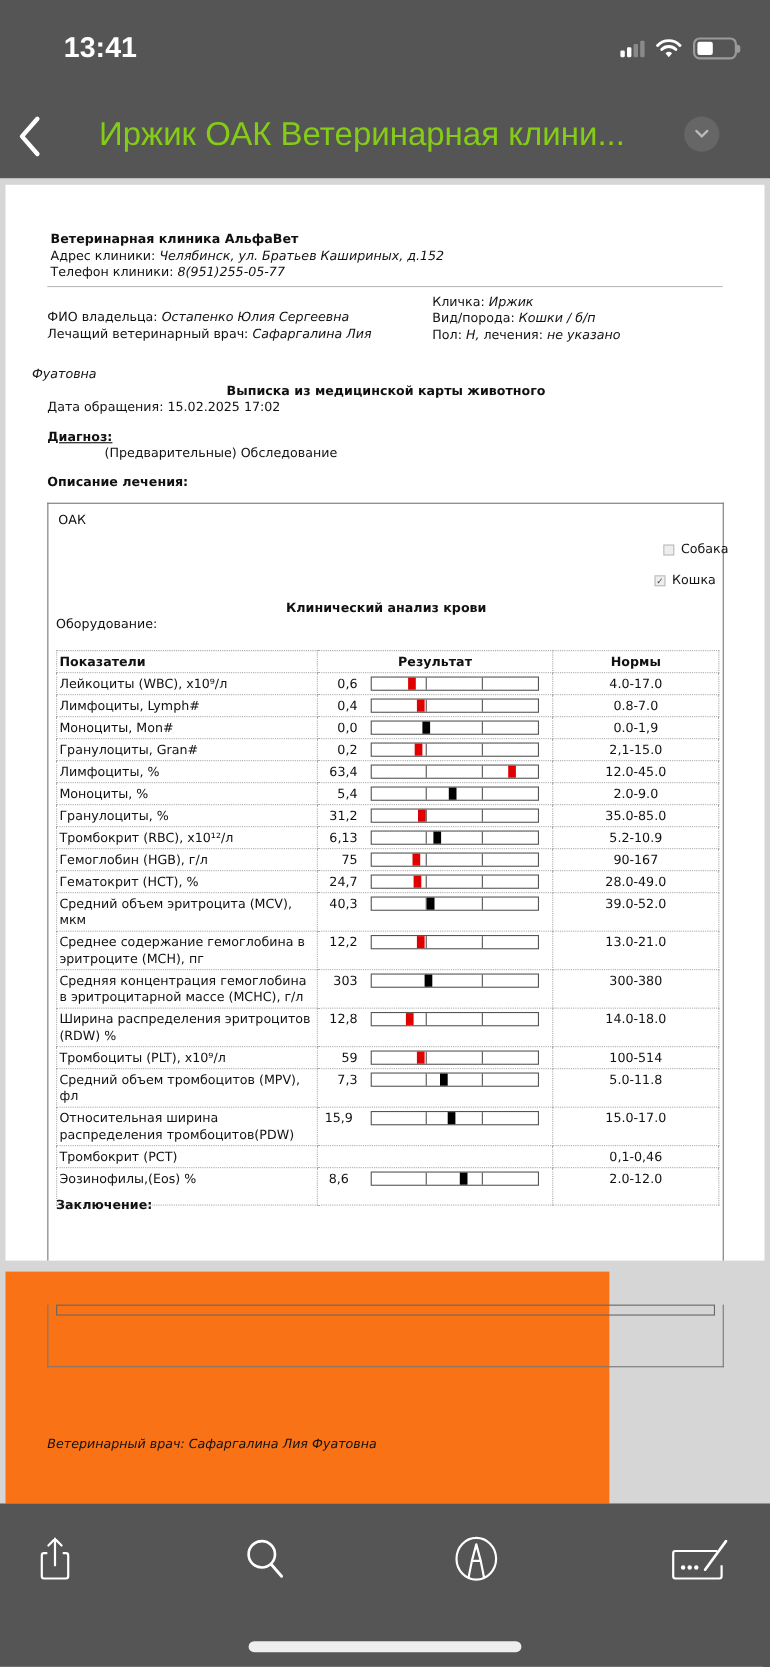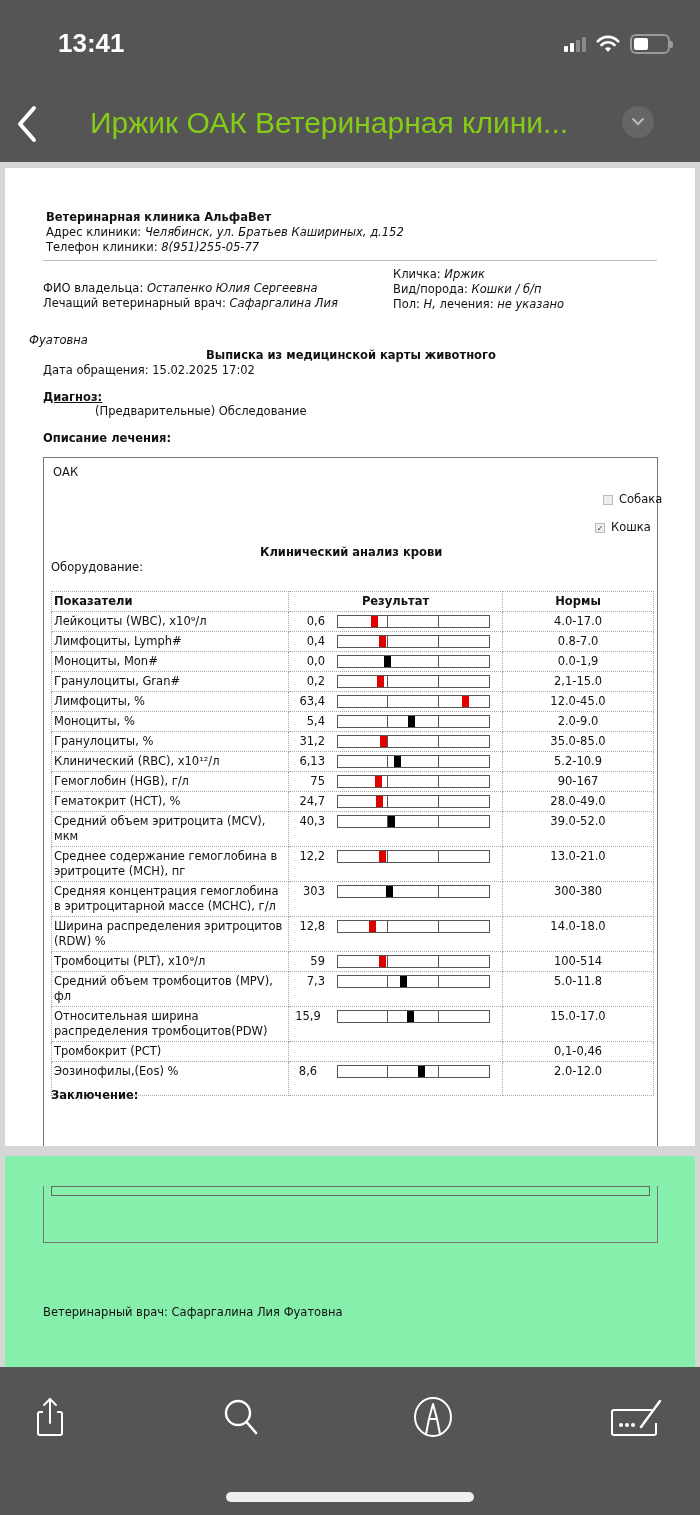--- a/index.html
+++ b/index.html
@@ -19,21 +19,21 @@
 
   
   .nav-bar { position: absolute; left: 0; top: 90px; width: 700px; height: 72px; background: #555555; }
   .back-btn { position: absolute; left: 12px; top: 14px; width: 34px; height: 40px; }
   .nav-title { position: absolute; left: 90px; top: 16px; color: #84cc16; font-family: "Liberation Sans", sans-serif; font-size: 30px; white-space: nowrap; }
   .nav-chevron { position: absolute; left: 622px; top: 106px; width: 32px; height: 32px; border-radius: 50%; background: #666; }
 
   
   .doc-area { position: absolute; left: 0; top: 162px; width: 700px; height: 1205px; background: #d6d6d6; }
   .page1 { position: absolute; left: 5px; top: 6px; width: 690px; height: 978px; background: #fff; }
-  .page2 { position: absolute; left: 5px; top: 994px; width: 690px; height: 211px; background: #86efac; }
+  .page2 { position: absolute; left: 5px; top: 994px; width: 549px; height: 211px; background: #f97316; font-style: italic; }
 
   .doc-text { font-family: "DejaVu Sans", sans-serif; font-size: 11.5px; color: #111; line-height: 15px; }
   .abs { position: absolute; }
   .b { font-weight: bold; }
   .i { font-style: italic; }
   .u { text-decoration: underline; }
 
   .hr { position: absolute; left: 38px; width: 614px; height: 1px; background: #bbb; }
 
   .frame { position: absolute; left: 38px; width: 615px; border-left: 1.5px solid #777; border-right: 1.5px solid #777; }
@@ -247,21 +247,21 @@
                 <div class="scale">
                   <div class="div1"></div>
                   <div class="div2"></div>
                   <div class="mark" style="left: 42px; background: rgb(224, 0, 0);"></div>
                 </div>
               </div>
             </td>
             <td class="norm">35.0-85.0</td>
           </tr>
           <tr>
-            <td class="name">Клинический (RBC), x10¹²/л</td>
+            <td class="name">Тромбокрит (RBC), x10¹²/л</td>
             <td class="res">
               <div class="res-wrap">
                 <div class="res-val">6,13</div>
                 <div class="scale">
                   <div class="div1"></div>
                   <div class="div2"></div>
                   <div class="mark" style="left: 56px; background: rgb(0, 0, 0);"></div>
                 </div>
               </div>
             </td>

